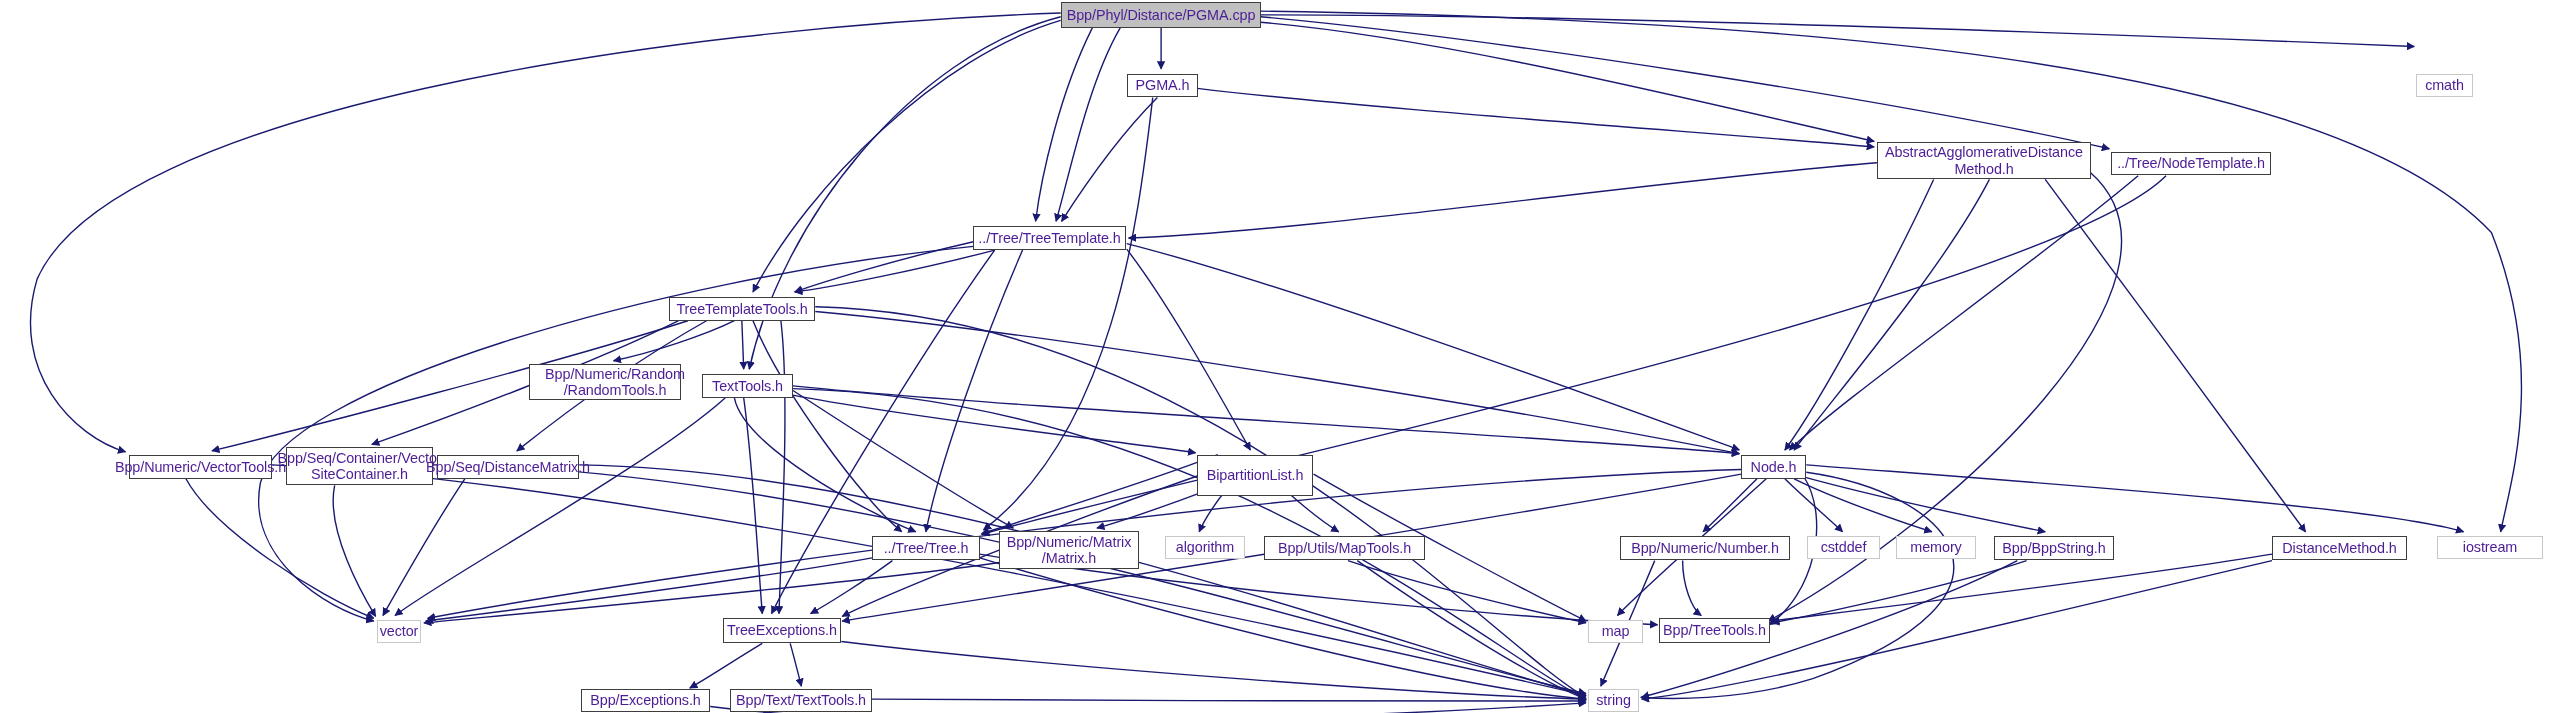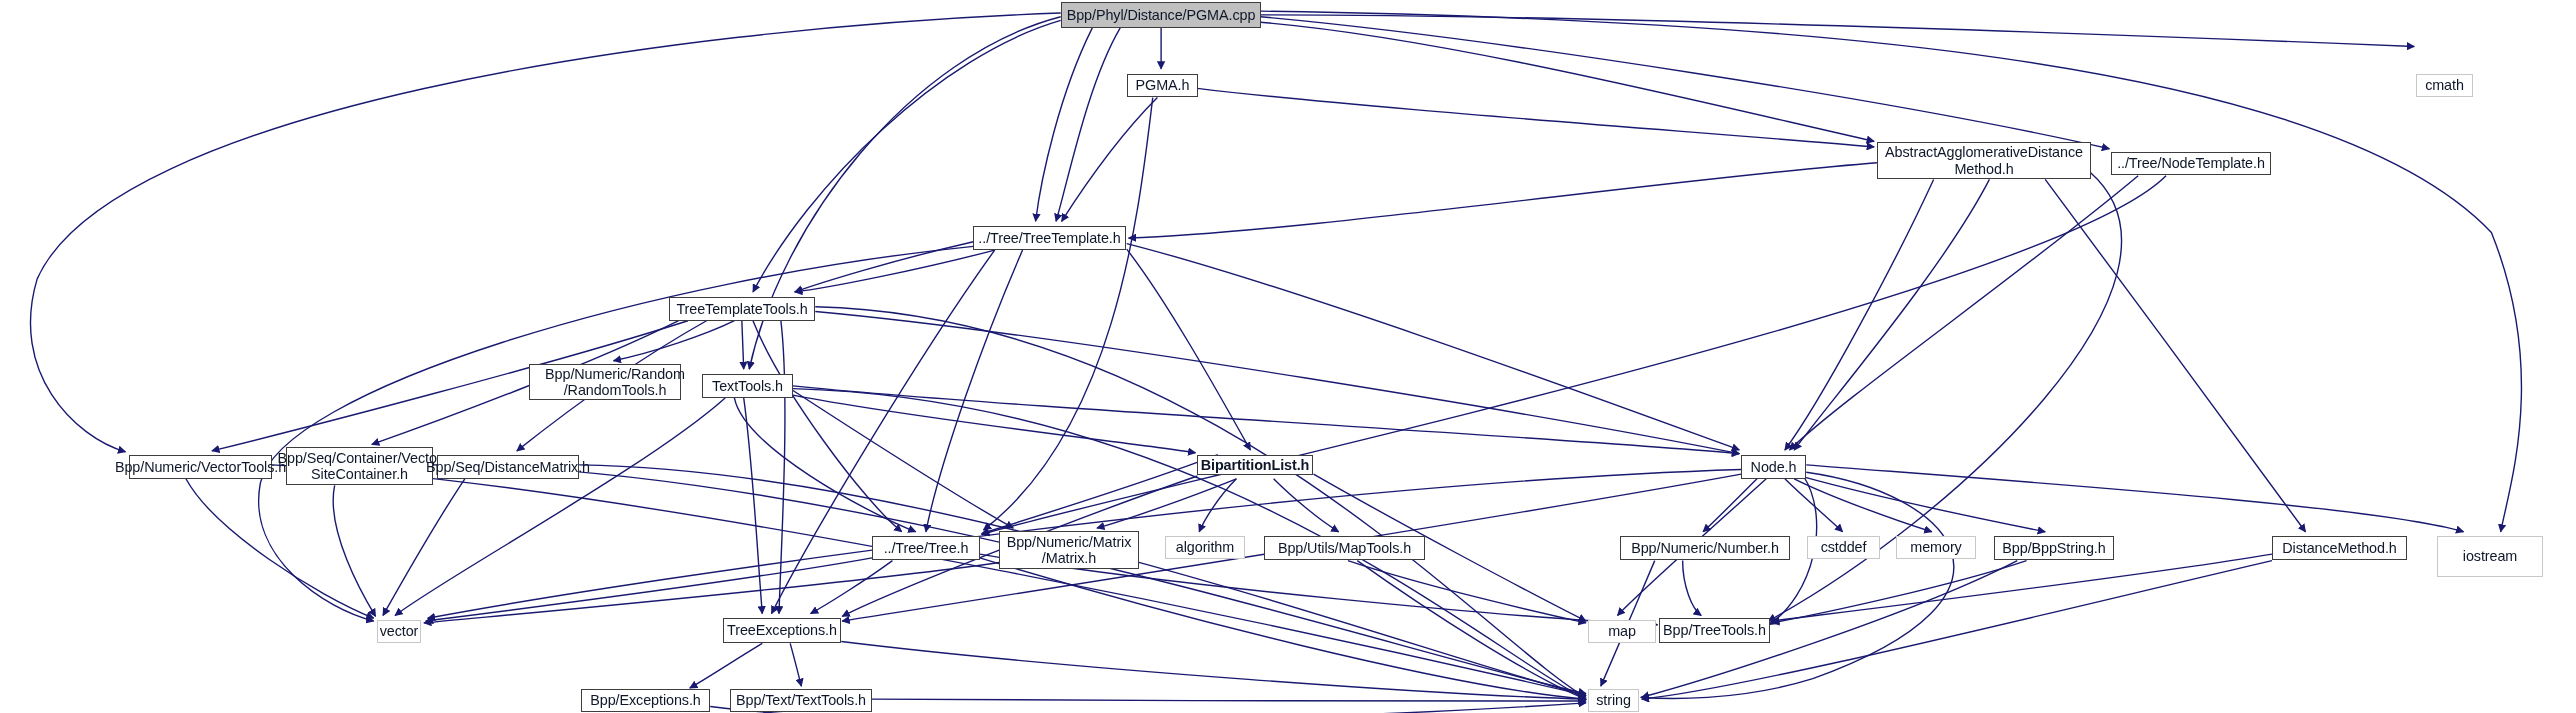--- a/index.html
+++ b/index.html
@@ -25,21 +25,21 @@
   }
   .gnode {
     position: absolute;
     box-sizing: border-box;
     display: flex;
     align-items: center;
     justify-content: center;
     text-align: center;
     line-height: 1.12;
     font-size: 14.4px;
-    color: #0f172a;
+    color: #4c1d95;
     background: #ffffff;
     white-space: pre-line;
     letter-spacing: -0.1px;
   }
   
   .n-normal { border: 1.5px solid #3d3d3d; }
   
   .n-sys { border: 1.1px solid #c8c8c8; }
   
   .n-root { border: 1.5px solid #3d3d3d; background: #c0c0c0; }
@@ -149,35 +149,35 @@
       <div class="gnode n-normal" style="left: 2111px; top: 152px; width: 160px; height: 23px;">../Tree/NodeTemplate.h</div>
       <div class="gnode n-normal" style="left: 973px; top: 226px; width: 153px; height: 24px;">../Tree/TreeTemplate.h</div>
       <div class="gnode n-normal" style="left: 669px; top: 297px; width: 146px; height: 24px;">TreeTemplateTools.h</div>
       <div class="gnode n-normal" style="left: 529px; top: 364px; width: 152px; height: 36px; padding-left: 20px;">Bpp/Numeric/Random
 /RandomTools.h</div>
       <div class="gnode n-normal" style="left: 702px; top: 374px; width: 91px; height: 24px;">TextTools.h</div>
       <div class="gnode n-normal" style="left: 129px; top: 455px; width: 143px; height: 24px;">Bpp/Numeric/VectorTools.h</div>
       <div class="gnode n-normal" style="left: 286px; top: 447px; width: 147px; height: 38px;">Bpp/Seq/Container/Vector
 SiteContainer.h</div>
       <div class="gnode n-normal" style="left: 437px; top: 455px; width: 142px; height: 24px;">Bpp/Seq/DistanceMatrix.h</div>
-      <div class="gnode n-normal" style="left: 1197px; top: 455px; width: 116px; height: 20px; font-weight: bold;">BipartitionList.h</div>
+      <div class="gnode n-normal" style="left: 1197px; top: 455px; width: 116px; height: 41px;">BipartitionList.h</div>
       <div class="gnode n-normal" style="left: 1741px; top: 455px; width: 65px; height: 24px;">Node.h</div>
       <div class="gnode n-normal" style="left: 872px; top: 536px; width: 108px; height: 24px;">../Tree/Tree.h</div>
       <div class="gnode n-normal" style="left: 999px; top: 531px; width: 140px; height: 38px;">Bpp/Numeric/Matrix
 /Matrix.h</div>
       <div class="gnode n-sys" style="left: 1165px; top: 536px; width: 80px; height: 23px;">algorithm</div>
       <div class="gnode n-normal" style="left: 1264px; top: 536px; width: 161px; height: 24px;">Bpp/Utils/MapTools.h</div>
       <div class="gnode n-normal" style="left: 1620px; top: 536px; width: 170px; height: 24px;">Bpp/Numeric/Number.h</div>
       <div class="gnode n-sys" style="left: 1807px; top: 536px; width: 73px; height: 23px;">cstddef</div>
       <div class="gnode n-sys" style="left: 1896px; top: 536px; width: 80px; height: 23px;">memory</div>
       <div class="gnode n-normal" style="left: 1994px; top: 536px; width: 120px; height: 24px;">Bpp/BppString.h</div>
       <div class="gnode n-normal" style="left: 2272px; top: 536px; width: 135px; height: 24px;">DistanceMethod.h</div>
-      <div class="gnode n-sys" style="left: 2437px; top: 536px; width: 106px; height: 41px;">iostream</div>
+      <div class="gnode n-sys" style="left: 2437px; top: 536px; width: 106px; height: 23px;">iostream</div>
       <div class="gnode n-sys" style="left: 377px; top: 620px; width: 44px; height: 23px;">vector</div>
       <div class="gnode n-normal" style="left: 723px; top: 618px; width: 118px; height: 25px;">TreeExceptions.h</div>
-      <div class="gnode n-sys" style="left: 1588px; top: 620px; width: 68px; height: 23px;">map</div>
+      <div class="gnode n-sys" style="left: 1588px; top: 620px; width: 55px; height: 23px;">map</div>
       <div class="gnode n-normal" style="left: 1659px; top: 618px; width: 111px; height: 25px;">Bpp/TreeTools.h</div>
       <div class="gnode n-normal" style="left: 581px; top: 689px; width: 129px; height: 23px;">Bpp/Exceptions.h</div>
       <div class="gnode n-normal" style="left: 730px; top: 689px; width: 142px; height: 23px;">Bpp/Text/TextTools.h</div>
       <div class="gnode n-sys" style="left: 1588px; top: 689px; width: 51px; height: 23px;">string</div>
     </div>
 </div>
 
 
 </body></html>

